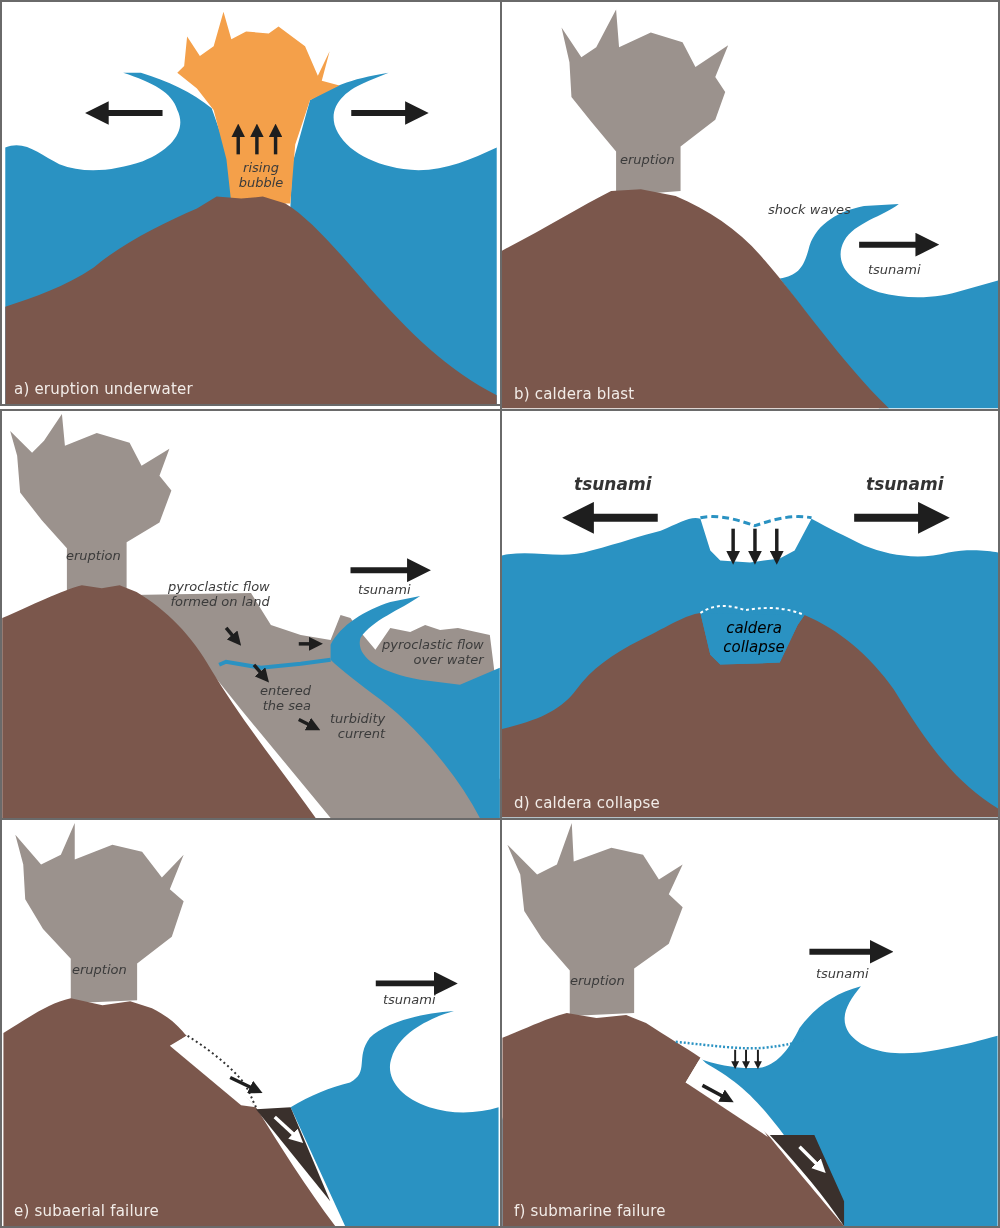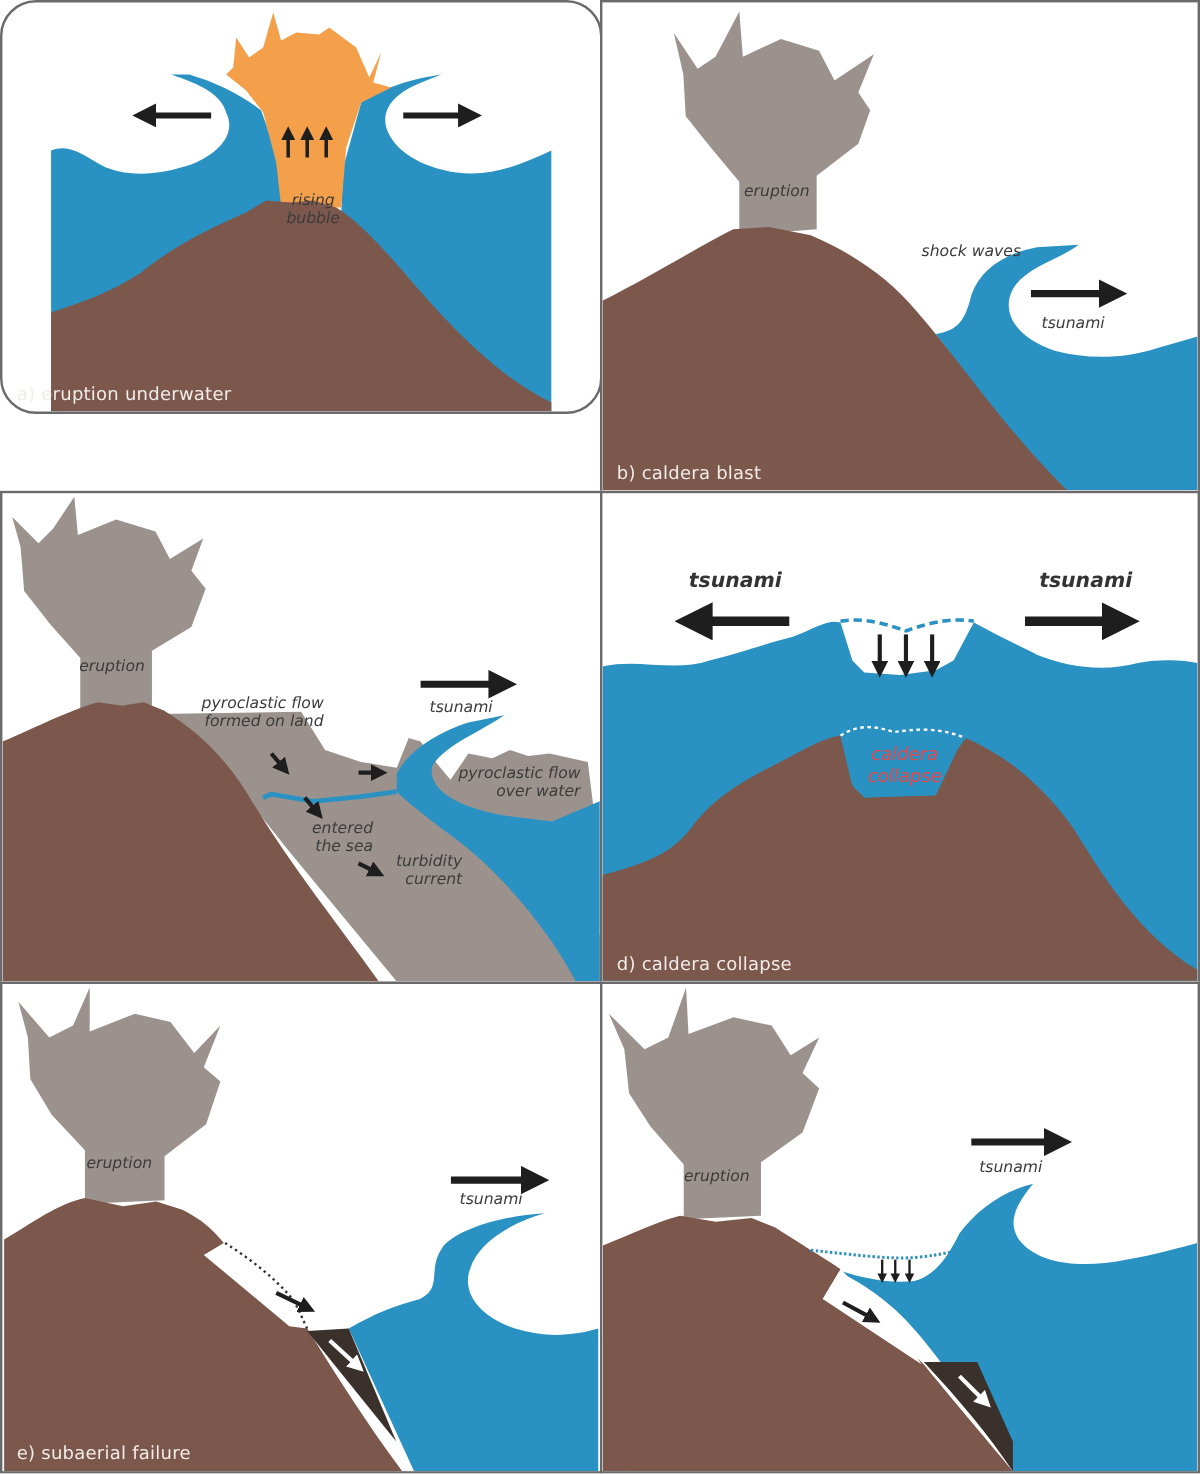--- a/index.html
+++ b/index.html
@@ -4,39 +4,39 @@
 <style>
   html, body { margin:0; padding:0; background:#ffffff; }
   body { width:1000px; height:1228px; position:relative; overflow:hidden; font-family:"DejaVu Sans", sans-serif; }
   .grid { position:absolute; left:0; top:0; width:1000px; height:1228px; }
   .panel { position:absolute; box-sizing:border-box; border:2px solid #6a6a6a; background:#fff; overflow:hidden; }
   .panel svg { position:absolute; left:0; top:0; width:100%; height:100%; }
   .caption { position:absolute; left:12px; bottom:6px; color:#f2ece8; font-size:15px; font-family:"DejaVu Sans", sans-serif; letter-spacing:0.2px; white-space:nowrap; }
   .lbl { position:absolute; font-style:italic; font-size:13px; color:#3b3b3b; white-space:nowrap; line-height:15px; font-family:"DejaVu Sans", sans-serif;text-align:right; }
   .lbl.c { text-align:center; }
   .lbl.big { font-size:17px; font-weight:bold; color:#333; }
-  .lbl.dark { color:#ef4444; }
+  .lbl.dark { color:#000000; }
 </style>
 </head>
 <body>
 
 <svg width="0" height="0" style="position:absolute">
   <defs>
     <marker id="ah" markerWidth="4" markerHeight="4" refX="2.2" refY="2" orient="auto" markerUnits="strokeWidth">
       <path d="M0,0 L4,2 L0,4 z" fill="#1e1e1e"></path>
     </marker>
     <marker id="ahw" markerWidth="4" markerHeight="4" refX="2.2" refY="2" orient="auto" markerUnits="strokeWidth">
       <path d="M0,0 L4,2 L0,4 z" fill="#ffffff"></path>
     </marker>
   </defs>
 </svg>
 
 <div class="grid">
 
-  <div class="panel" style="left:0;top:0;width:502px;height:345px;border-radius:30px;">
+  <div class="panel" style="left:0;top:0;width:502px;height:406px;">
     <svg viewBox="0 0 500 409">
       <path d="M0,148 C20,140 35,155 55,165 C80,175 110,172 140,162 C170,150 185,130 175,110 C170,92 150,82 120,72 L138,72 C165,80 190,92 210,108 L230,165 L230,210 L290,210 L292,165 L310,100 C330,88 350,78 390,72 L370,80 C345,90 330,105 335,125 C342,148 370,165 405,170 C440,175 470,162 500,148 L500,409 L0,409 Z" fill="#2a92c2"></path>
       <path d="M185,35 L198,55 L212,45 L222,10 L230,38 L245,30 L268,32 L278,25 L305,45 L318,75 L330,50 L322,80 L340,85 L310,100 L295,145 L290,205 L230,205 L225,160 L212,110 L195,88 L175,72 L182,65 Z" fill="#f4a04a"></path>
       <path d="M0,310 C30,300 60,290 90,270 C120,245 160,225 195,210 L215,198 L240,200 L262,198 L285,205 C310,220 340,255 370,290 C410,335 450,375 500,400 L500,409 L0,409 Z" fill="#7b574c"></path>
       <line x1="160" y1="113" x2="92" y2="113" stroke="#1e1e1e" stroke-width="6" marker-end="url(#ah)"></line>
       <line x1="352" y1="113" x2="420" y2="113" stroke="#1e1e1e" stroke-width="6" marker-end="url(#ah)"></line>
       <line x1="237" y1="155" x2="237" y2="130" stroke="#1e1e1e" stroke-width="3.5" marker-end="url(#ah)"></line>
       <line x1="256" y1="155" x2="256" y2="130" stroke="#1e1e1e" stroke-width="3.5" marker-end="url(#ah)"></line>
       <line x1="275" y1="155" x2="275" y2="130" stroke="#1e1e1e" stroke-width="3.5" marker-end="url(#ah)"></line>
     </svg>
@@ -142,15 +142,16 @@
       <path d="M175,224 C215,228 240,232 265,230 C285,228 300,224 305,222" fill="none" stroke="#2a92c2" stroke-width="2.5" stroke-dasharray="2,2"></path>
       <line x1="235" y1="232" x2="235" y2="248" stroke="#1e1e1e" stroke-width="2" marker-end="url(#ah)"></line>
       <line x1="246" y1="232" x2="246" y2="248" stroke="#1e1e1e" stroke-width="2" marker-end="url(#ah)"></line>
       <line x1="258" y1="232" x2="258" y2="248" stroke="#1e1e1e" stroke-width="2" marker-end="url(#ah)"></line>
       <line x1="202" y1="268" x2="228" y2="282" stroke="#1e1e1e" stroke-width="3.5" marker-end="url(#ah)"></line>
       <line x1="300" y1="330" x2="322" y2="352" stroke="#ffffff" stroke-width="3.5" marker-end="url(#ahw)"></line>
       <line x1="310" y1="133" x2="384" y2="133" stroke="#1e1e1e" stroke-width="6" marker-end="url(#ah)"></line>
     </svg>
     <div class="lbl" style="left:68px;top:153px;">eruption</div>
     <div class="lbl" style="left:314px;top:146px;">tsunami</div>
+    <div class="caption">f) submarine failure</div>
   </div>
 
 </div>
 
 </body></html>

